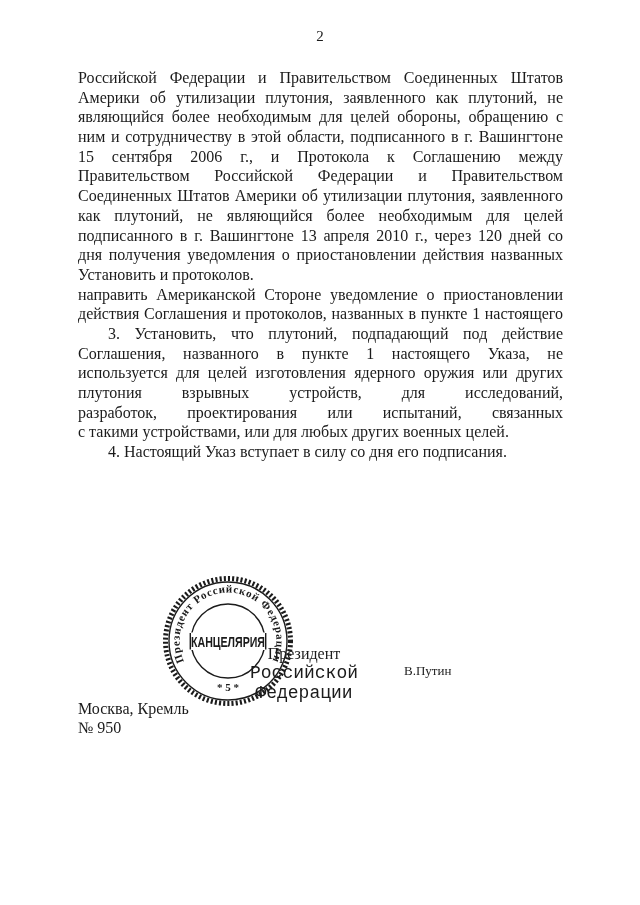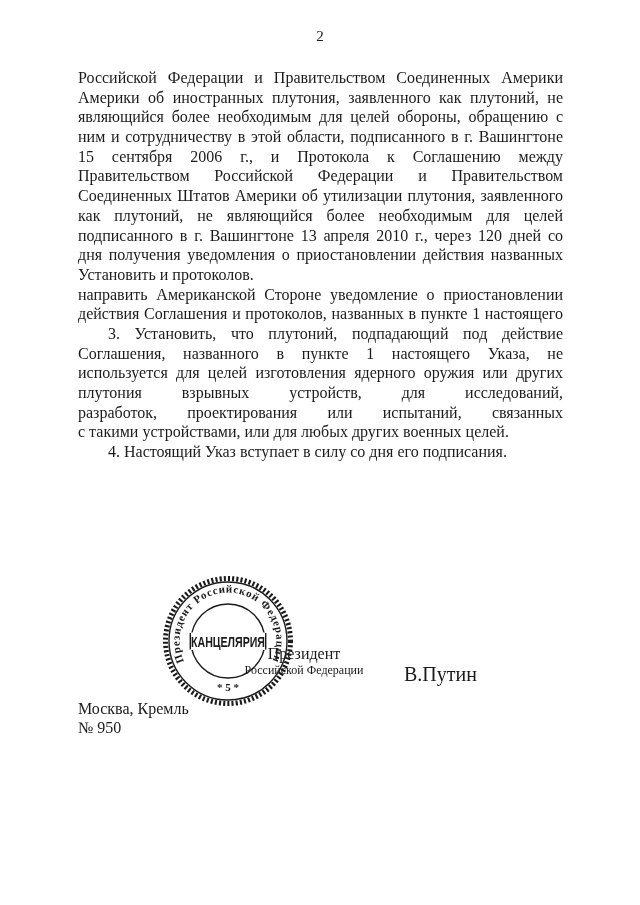--- a/index.html
+++ b/index.html
@@ -44,27 +44,28 @@
     width: 148px;
     text-align: center;
     font-size: 16px;
   }
   .sig-title-2 {
     position: absolute;
     left: 230px;
     top: 663px;
     width: 148px;
     text-align: center;
-    font-size: 12px;
+    font-size: 18px;
+    font-family: Liberation Mono, monospace;
   }
   .sig-name {
     position: absolute;
     left: 404px;
     top: 663px;
-    font-size: 20px;
+    font-size: 13px;
   }
   .footer-block {
     position: absolute;
     left: 78px;
     top: 700px;
     font-size: 16px;
     line-height: 18.8px;
   }
   .stamp {
     position: absolute;
@@ -76,22 +77,22 @@
 </style>
 </head>
 <body>
 
 <div class="page">
 
   <div class="page-number">2</div>
 
   <div class="doc-body">
     <div>
-        <div class="line">Российской Федерации и Правительством Соединенных Америки</div>
-        <div class="line">Америки об иностранных плутония, заявленного как плутоний, не</div>
+        <div class="line">Российской Федерации и Правительством Соединенных Штатов</div>
+        <div class="line">Америки об утилизации плутония, заявленного как плутоний, не</div>
         <div class="line">являющийся более необходимым для целей обороны, обращению с</div>
         <div class="line">ним и сотрудничеству в этой области, подписанного в г. Вашингтоне</div>
         <div class="line">15&nbsp;сентября 2006&nbsp;г., и Протокола к Соглашению между</div>
         <div class="line">Правительством Российской Федерации и Правительством</div>
         <div class="line">Соединенных Штатов Америки об утилизации плутония, заявленного</div>
         <div class="line">как плутоний, не являющийся более необходимым для целей</div>
         <div class="line">подписанного в г. Вашингтоне 13&nbsp;апреля 2010&nbsp;г., через 120&nbsp;дней со</div>
         <div class="line">дня получения уведомления о приостановлении действия названных</div>
         <div class="line last">Установить и протоколов.</div>
       </div>

